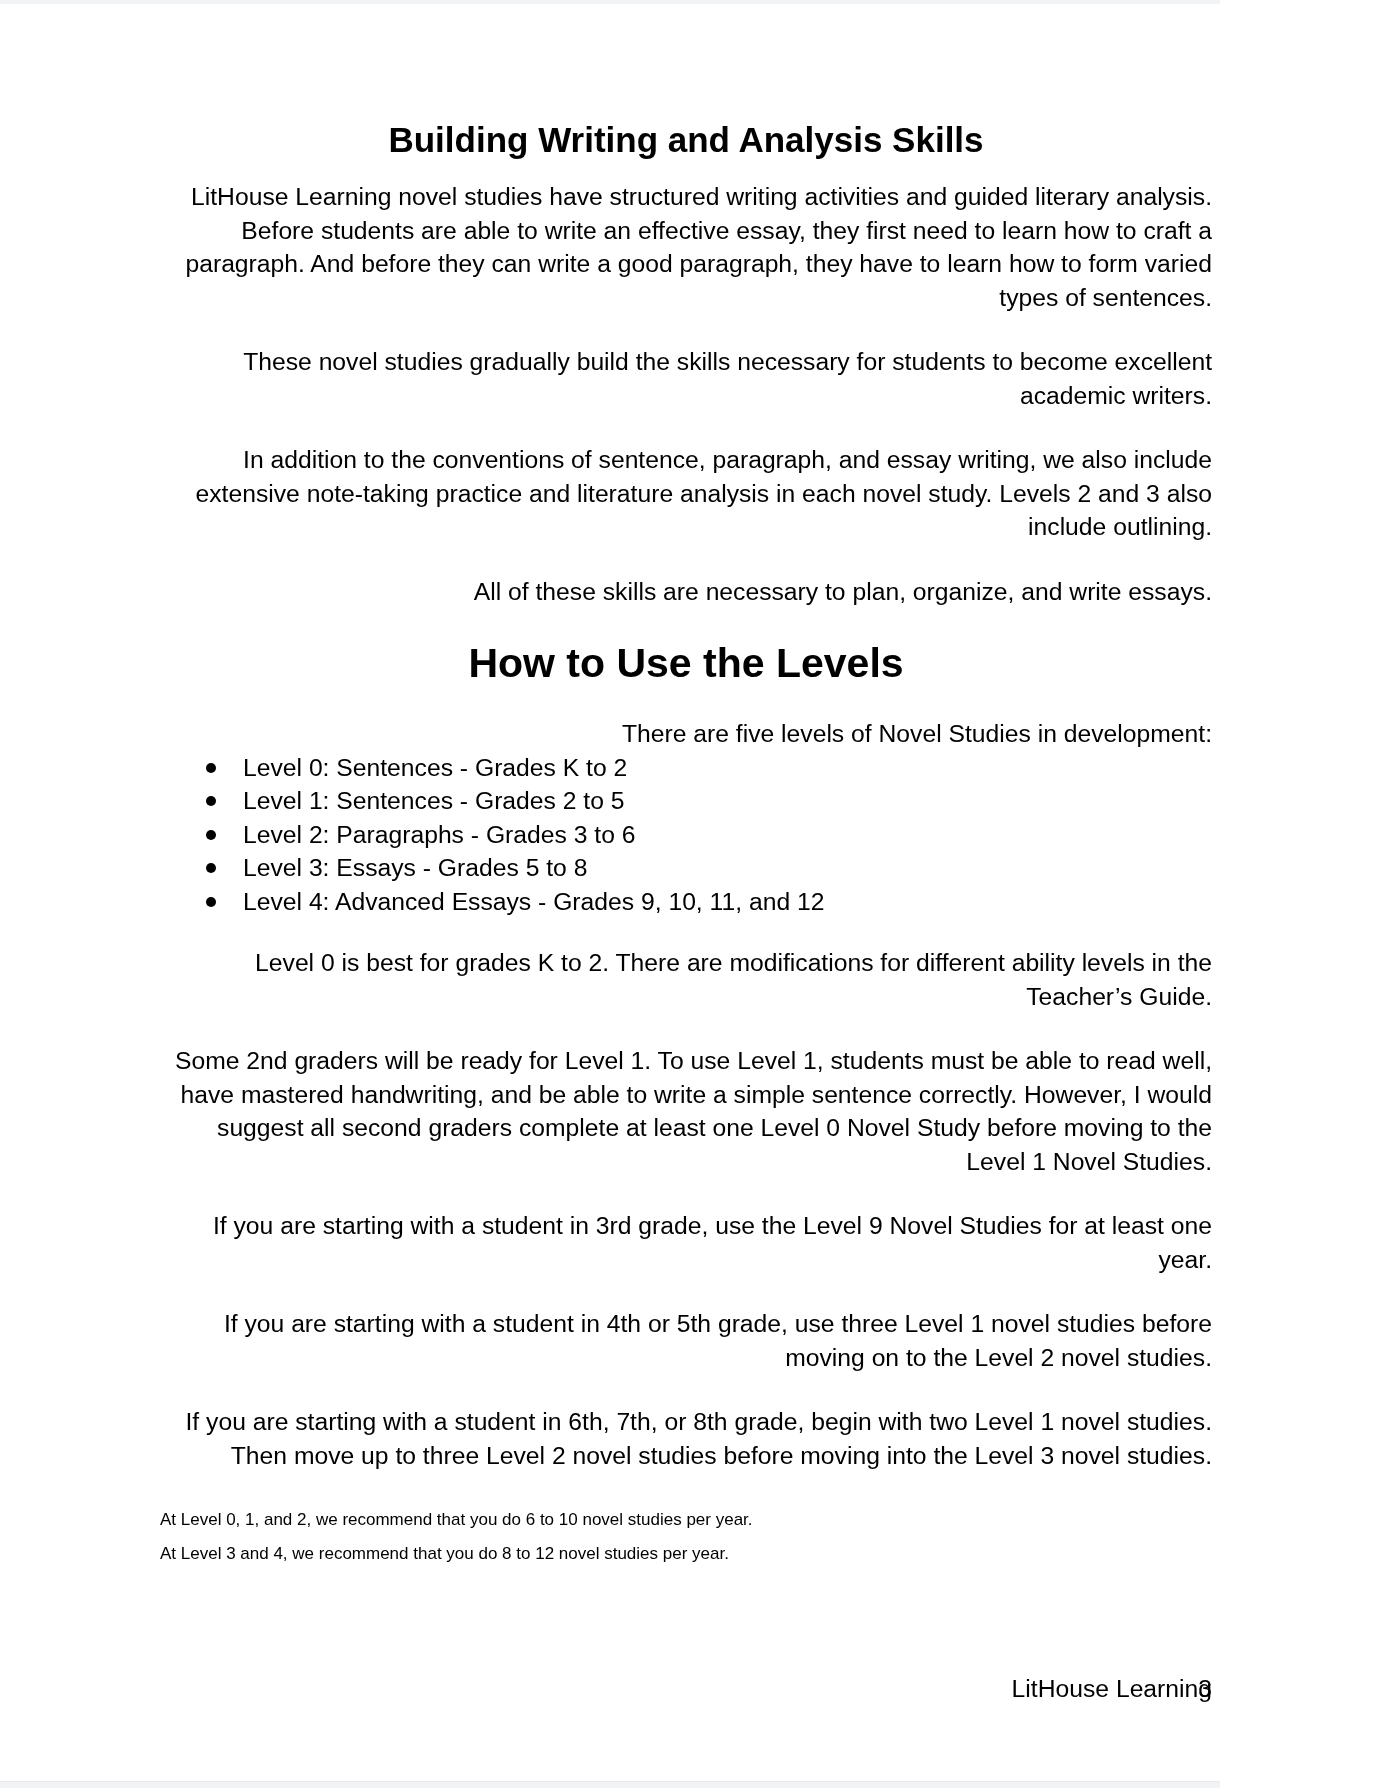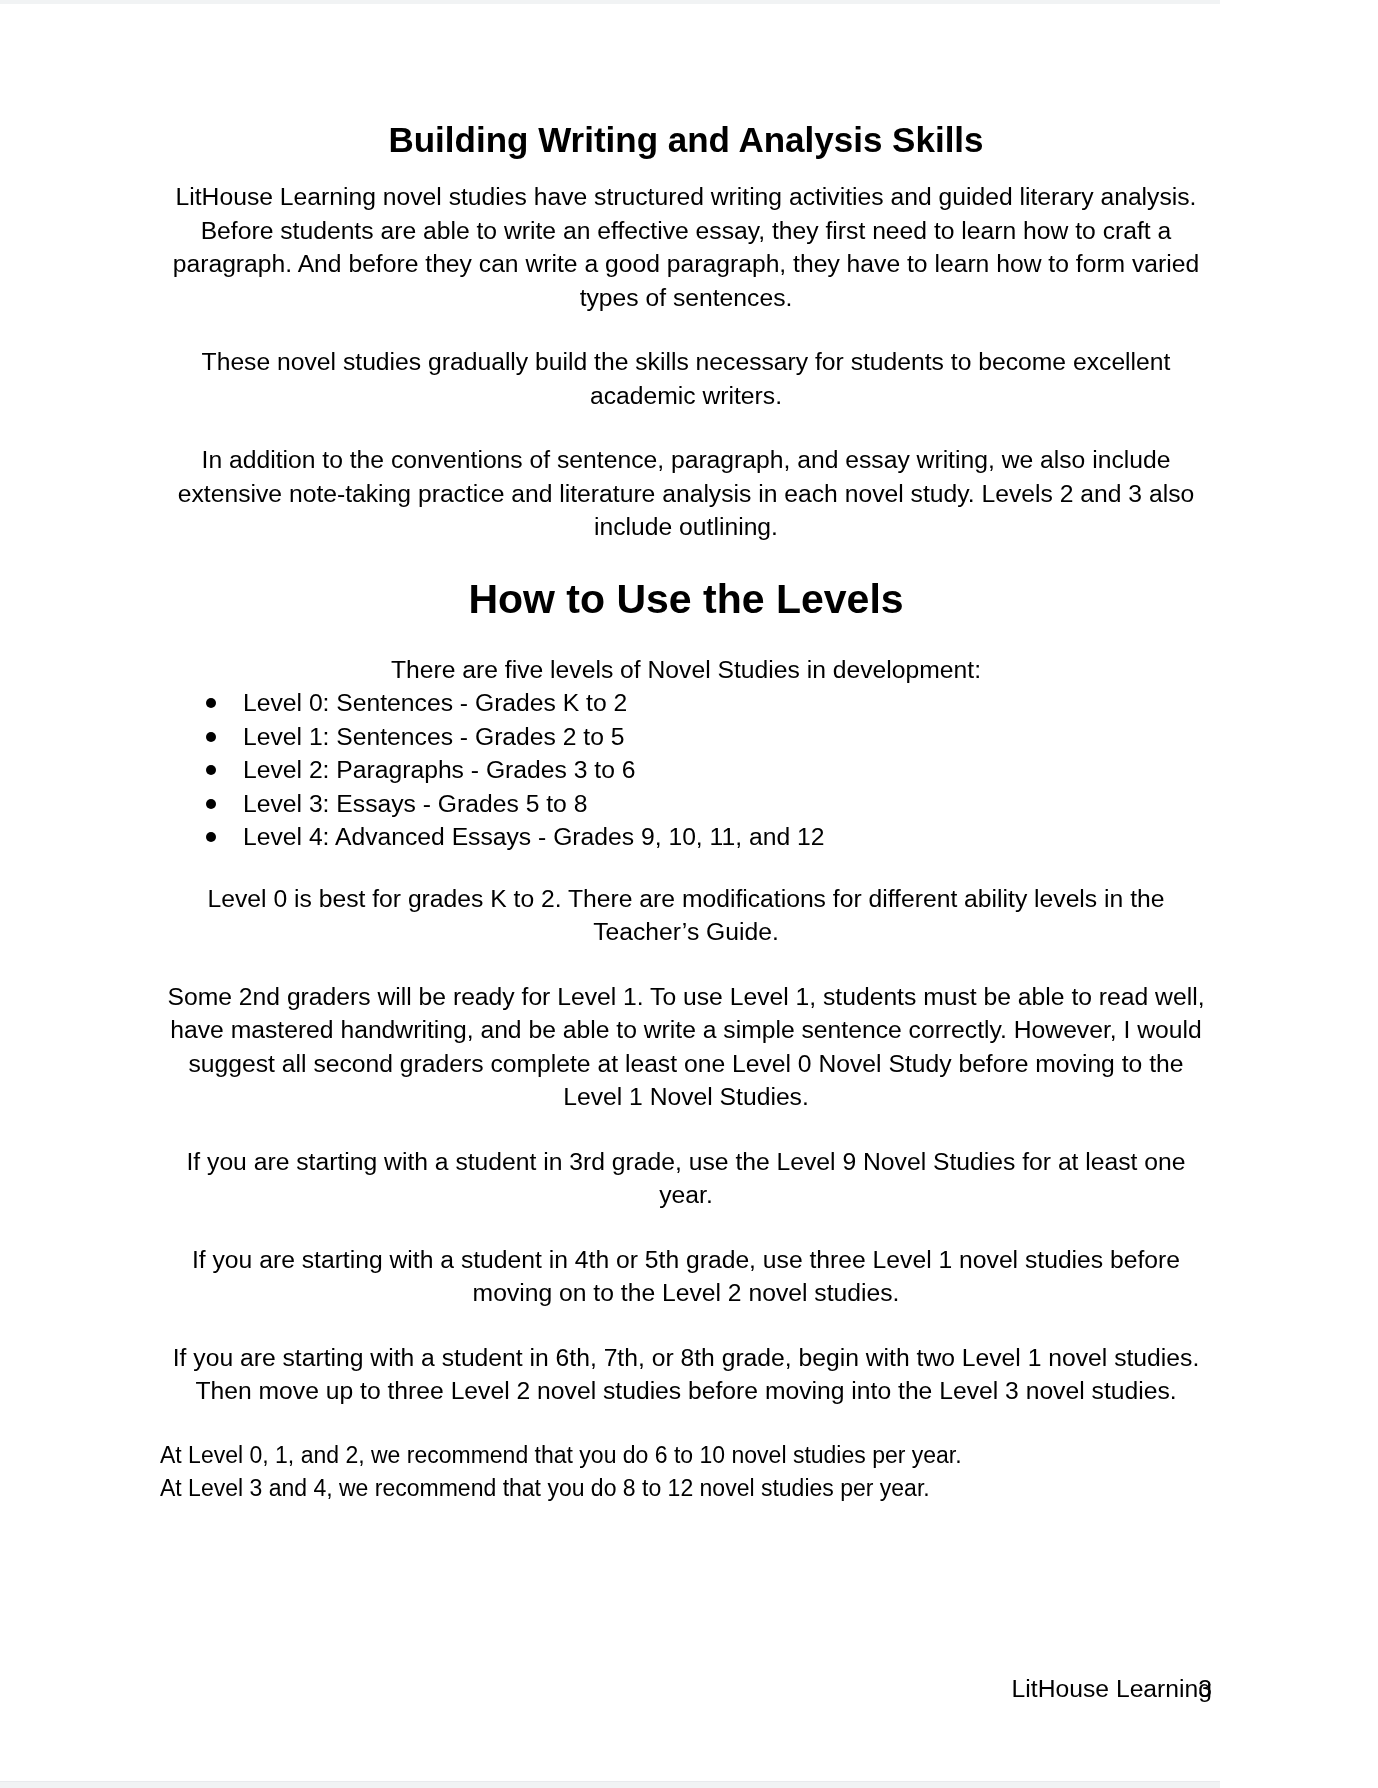--- a/index.html
+++ b/index.html
@@ -44,21 +44,21 @@
     font-size: 41px;
     line-height: 48px;
     font-weight: bold;
     text-align: center;
     margin: 22px 0 30px 0;
   }
   p.body-text {
     font-size: 24.7px;
     line-height: 33.5px;
     margin: 4px 0 31px 0;
-    text-align: center;
+    text-align: right;
   }
   p.body-text.tight { margin-bottom: 0; }
 
   ul.levels-list {
     list-style: none;
     margin: 0 0 28px 0;
     padding: 0 0 0 83px;
   }
   ul.levels-list li {
     position: relative;
@@ -71,21 +71,21 @@
     top: 12px;
     width: 10px;
     height: 10px;
     border-radius: 50%;
     background: #000000;
   }
   .rec-block {
     margin: 0 0 31px 0;
   }
   .rec-block div {
-    font-size: 23px;
+    font-size: 17px;
     line-height: 33.5px;
   }
   .doc-footer {
     position: absolute;
     top: 1672px;
     left: 160px;
     width: 1052px;
     font-size: 24.7px;
     line-height: 33.5px;
   }
@@ -105,20 +105,21 @@
 <div class="page">
   <div class="page-edge top"></div>
 
   <div class="content">
 
     <h1 class="doc-title">Building Writing and Analysis Skills</h1>
 
     <p class="body-text">LitHouse Learning novel studies have structured writing activities and guided literary analysis. Before students are able to write an effective essay, they first need to learn how to craft a paragraph. And before they can write a good paragraph, they have to learn how to form varied types of sentences.</p>
     <p class="body-text">These novel studies gradually build the skills necessary for students to become excellent academic writers.</p>
     <p class="body-text">In addition to the conventions of sentence, paragraph, and essay writing, we also include extensive note-taking practice and literature analysis in each novel study. Levels 2 and 3 also include outlining.</p>
+    <p class="body-text">All of these skills are necessary to plan, organize, and write essays.</p>
 
     <h2 class="section-title">How to Use the Levels</h2>
 
     <p class="body-text tight">There are five levels of Novel Studies in development:</p>
 
     <ul class="levels-list">
       <li><span class="bullet-dot"></span><span>Level 0: Sentences - Grades K to 2</span></li>
       <li><span class="bullet-dot"></span><span>Level 1: Sentences - Grades 2 to 5</span></li>
       <li><span class="bullet-dot"></span><span>Level 2: Paragraphs - Grades 3 to 6</span></li>
       <li><span class="bullet-dot"></span><span>Level 3: Essays - Grades 5 to 8</span></li>

